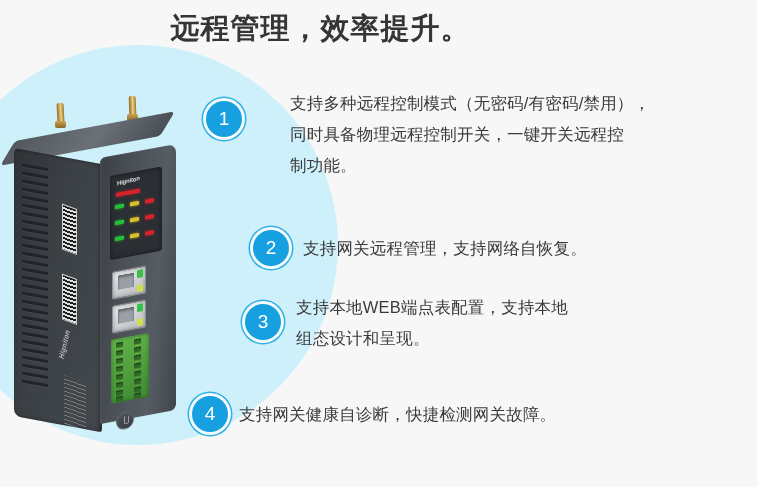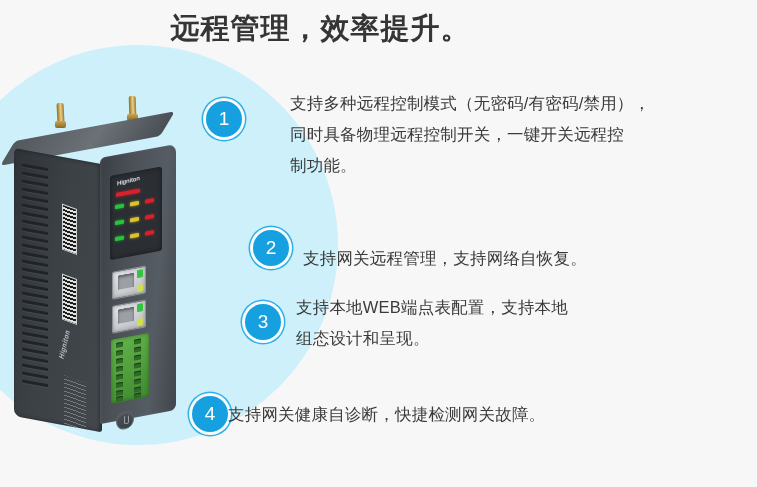--- a/index.html
+++ b/index.html
@@ -268,27 +268,27 @@
     color:#3a3a3a;
     white-space:pre-line;
     letter-spacing:.2px;
   }
 
   
   .f1 .badge{ left:206px; top:101px; }
   .f1 .ftext{ left:254px; top:88px; width:495px; text-indent:0;margin-left:36px; }
 
   .f2 .badge{ left:253px; top:230px; }
-  .f2 .ftext{ left:303px; top:233px; width:430px;margin-top:10px; }
+  .f2 .ftext{ left:303px; top:233px; width:430px; }
 
   .f3 .badge{ left:245px; top:304px; }
   .f3 .ftext{ left:296px; top:292px; width:400px; }
 
   .f4 .badge{ left:192px; top:396px; }
-  .f4 .ftext{ left:228px; top:399px; width:460px; }
+  .f4 .ftext{ left:239px; top:399px; width:460px; }
 </style>
 </head>
 <body>
 
 <div id="page">
 
   <div class="bg-circle"></div>
 
   <h1 class="page-title">远程管理，效率提升。</h1>
 

